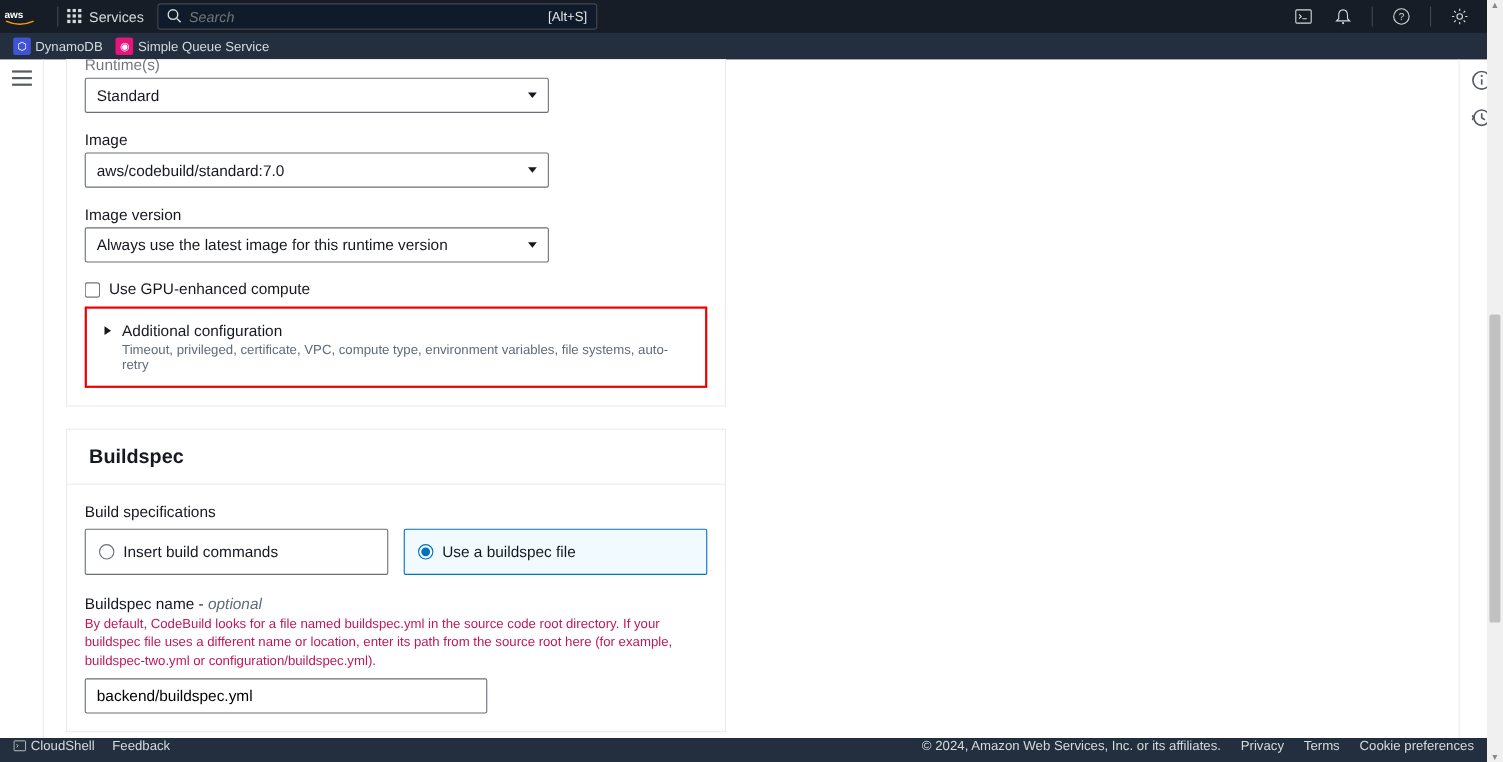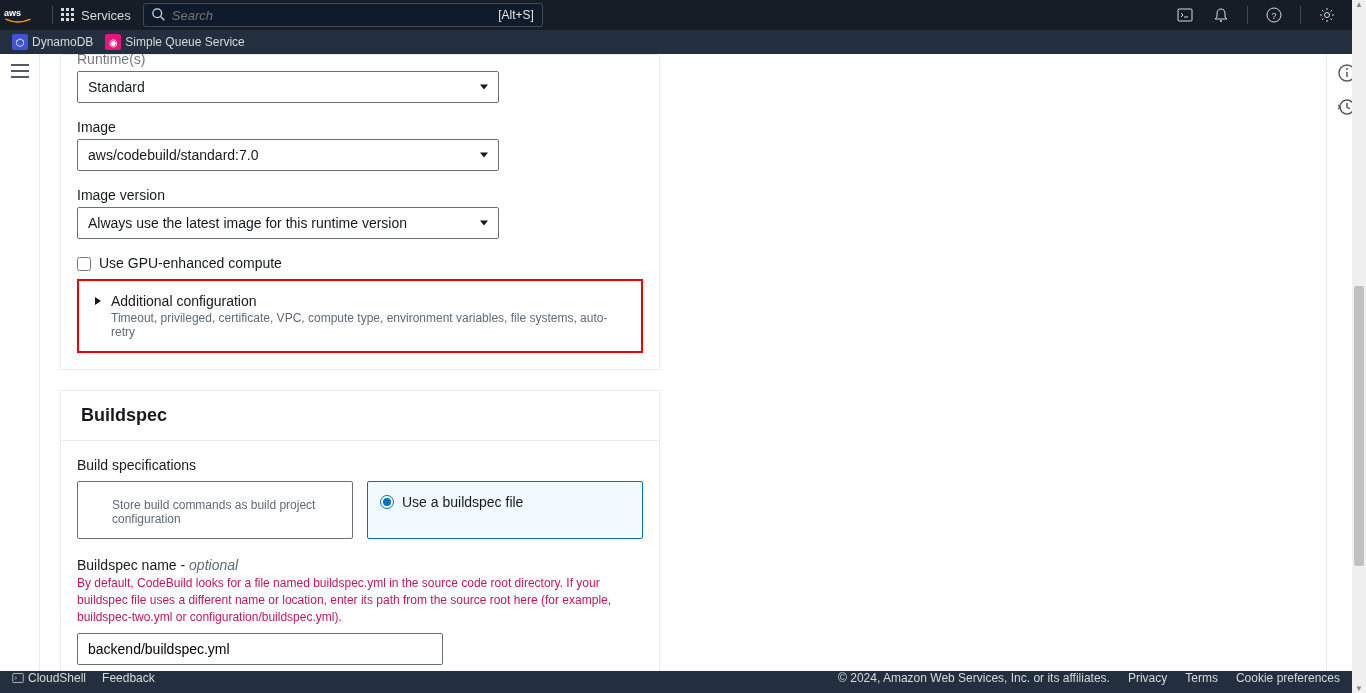--- a/index.html
+++ b/index.html
@@ -198,21 +198,24 @@
         </div>
       </div>
     </div>
 
     <div class="panel">
       <div class="panel-header">Buildspec</div>
       <div class="panel-body">
         <div class="field-label">Build specifications</div>
         <div class="tile-row">
           <div class="tile">
-            <div class="tile-desc">Store build commands as build project configuration</div>
+            <div class="tile-head">
+                <span class="tile-radio"></span>
+                <span>Insert build commands</span>
+              </div>
           </div>
           <div class="tile selected">
             <div class="tile-head">
                 <span class="tile-radio"></span>
                 <span>Use a buildspec file</span>
               </div>
           </div>
         </div>
 
         <div class="helper-label">

